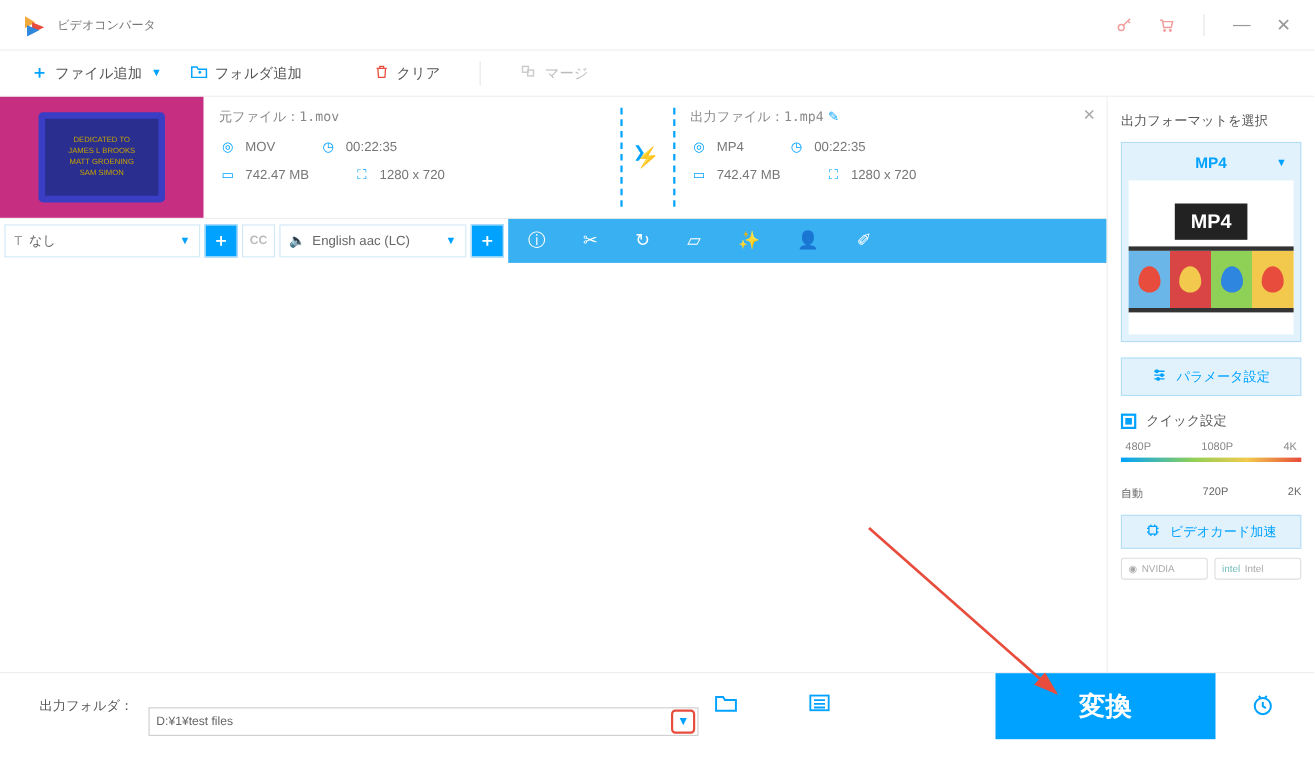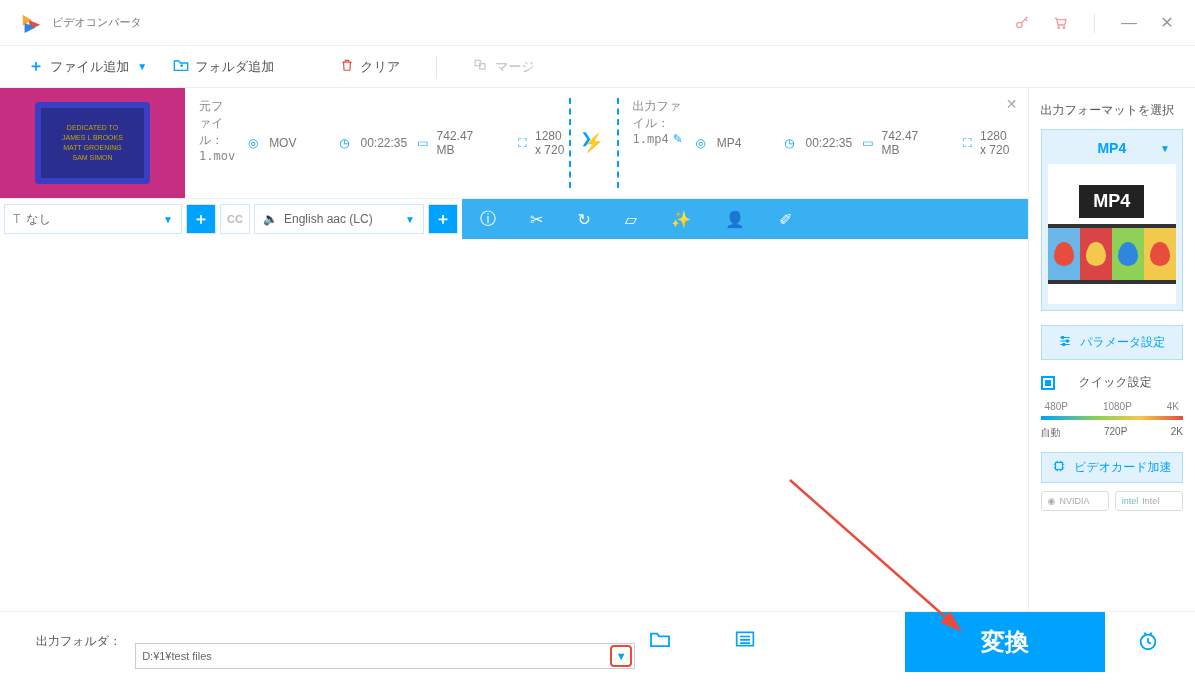--- a/index.html
+++ b/index.html
@@ -28,21 +28,21 @@
 .main { display: flex; height: 523px; }
 .content { flex: 1; display: flex; flex-direction: column; }
 .sidebar { width: 189px; border-left: 1px solid #eee; padding: 14px 12px; }
 
 
 .file-card { display: flex; border-bottom: 1px solid #eee; }
 .thumb { width: 185px; height: 110px; background: #c62e82; position: relative; }
 .thumb-inner { position: absolute; left: 35px; top: 14px; width: 115px; height: 82px; background: #2a2e8f; border: 6px solid #3a3ec5; border-radius: 4px; display:flex; align-items:center; justify-content:center; }
 .thumb-text { color: #c8a400; font-size: 7px; text-align:center; line-height:1.4; }
 .card-body { flex: 1; display: flex; padding: 10px 14px; position: relative; }
-.col { flex: 1; display: flex; flex-direction: row; gap: 10px; font-size: 12px; color: #666; }
+.col { flex: 1; display: flex; flex-direction: column; gap: 10px; font-size: 12px; color: #666; }
 .col-title { color: #888; font-size: 12px; }
 .info-row { display: flex; align-items: center; gap: 8px; font-family: monospace; font-size: 12px; color: #777; }
 .info-row .ic { width: 16px; height: 16px; display: inline-flex; align-items:center; justify-content:center; color:#00a2ff; }
 .divider-arrow { width: 50px; display: flex; align-items: center; justify-content: center; position: relative; }
 .dashline-l { border-right: 2px dashed #00a2ff; height: 100%; position: absolute; left: 0; top:0; }
 .dashline-r { border-right: 2px dashed #00a2ff; height: 100%; position: absolute; right: 0; top:0; }
 .lightning { color: #ff8c00; font-size: 18px; }
 .arrow-chev { position:absolute; top:32px; left:12px; color:#00a2ff; font-size:14px; }
 .close-x { position: absolute; right: 10px; top: 8px; color: #aaa; font-size: 14px; cursor:pointer; }
 .pencil-icon { color: #00a2ff; margin-left:4px; cursor:pointer; }
@@ -64,25 +64,25 @@
 .format-card { background: #e1f2fd; border: 1px solid #b3def7; padding: 6px; }
 .format-head { display:flex; justify-content:center; align-items:center; color:#00a2ff; font-size:14px; font-weight:bold; padding:4px 0; position:relative; }
 .format-head .caret { position:absolute; right:6px; font-size:10px; }
 .format-img { background:#fff; height:140px; display:flex; align-items:center; justify-content:center; flex-direction:column; margin-top:4px; }
 .mp4-box { background:#222; color:#fff; font-weight:bold; padding:6px 14px; font-size:18px; }
 .filmstrip { width:100%; height:60px; background: linear-gradient(90deg, #6bb6e8 25%, #d94545 25%, #d94545 50%, #8fd056 50%, #8fd056 75%, #f2c94c 75%); margin-top:6px; border-top:4px solid #333; border-bottom:4px solid #333; position:relative; }
 .balloons { position:absolute; inset:0; display:flex; justify-content:space-around; align-items:center; }
 .balloon { width:20px; height:24px; border-radius:50% 50% 50% 50% / 60% 60% 40% 40%; }
 
 .param-btn { margin-top: 14px; background:#e1f2fd; border:1px solid #b3def7; padding:8px; display:flex; align-items:center; gap:8px; color:#00a2ff; font-size:12px; justify-content:center; cursor:pointer; }
-.quick-title { margin-top: 14px; display:flex; align-items:center; gap:24px; font-size:12px; color:#555; }
+.quick-title { margin-top: 14px; display:flex; align-items:center; gap:9px; font-size:12px; color:#555; }
 .quick-title .marker { width:14px; height:14px; background:#fff; border:2px solid #00a2ff; }
 .scale-labels { display:flex; justify-content:space-between; font-size:10px; color:#888; margin-top:10px; padding:0 4px; }
 .scale-bar { height:4px; background: linear-gradient(90deg, #00a2ff, #8fd056 40%, #f2c94c 70%, #e74c3c); margin-top:4px; }
-.scale-labels2 { display:flex; justify-content:space-between; font-size:10px; color:#666; margin-top:6px; }
+.scale-labels2 { display:flex; justify-content:space-between; font-size:10px; color:#666; margin-top:22px; }
 .gpu-btn { margin-top: 12px; background:#e1f2fd; border:1px solid #b3def7; padding:6px; display:flex; align-items:center; gap:8px; color:#00a2ff; font-size:12px; justify-content:center; cursor:pointer; }
 .gpu-badges { display:flex; gap:6px; margin-top:8px; }
 .gpu-badge { flex:1; border:1px solid #ddd; border-radius:3px; padding:4px 6px; font-size:9px; color:#aaa; display:flex; align-items:center; gap:4px; }
 
 
 .bottombar { height: 60px; border-top:1px solid #eee; display:flex; align-items:center; padding: 0 36px; gap:14px; position:relative; }
 .out-label { font-size:12px; color:#555; }
 .out-path { flex: 0 0 500px; height:26px; border:1px solid #ccc; display:flex; align-items:center; padding:0 6px; font-size:11px; color:#666; position:relative;margin-top:28px; }
 .out-caret-box { width:22px; height:22px; border:2px solid #e74c3c; border-radius:4px; display:flex; align-items:center; justify-content:center; color:#00a2ff; position:absolute; right:2px; top:1px; cursor:pointer; }
 .bb-icon { color:#00a2ff; font-size:18px; cursor:pointer; }

